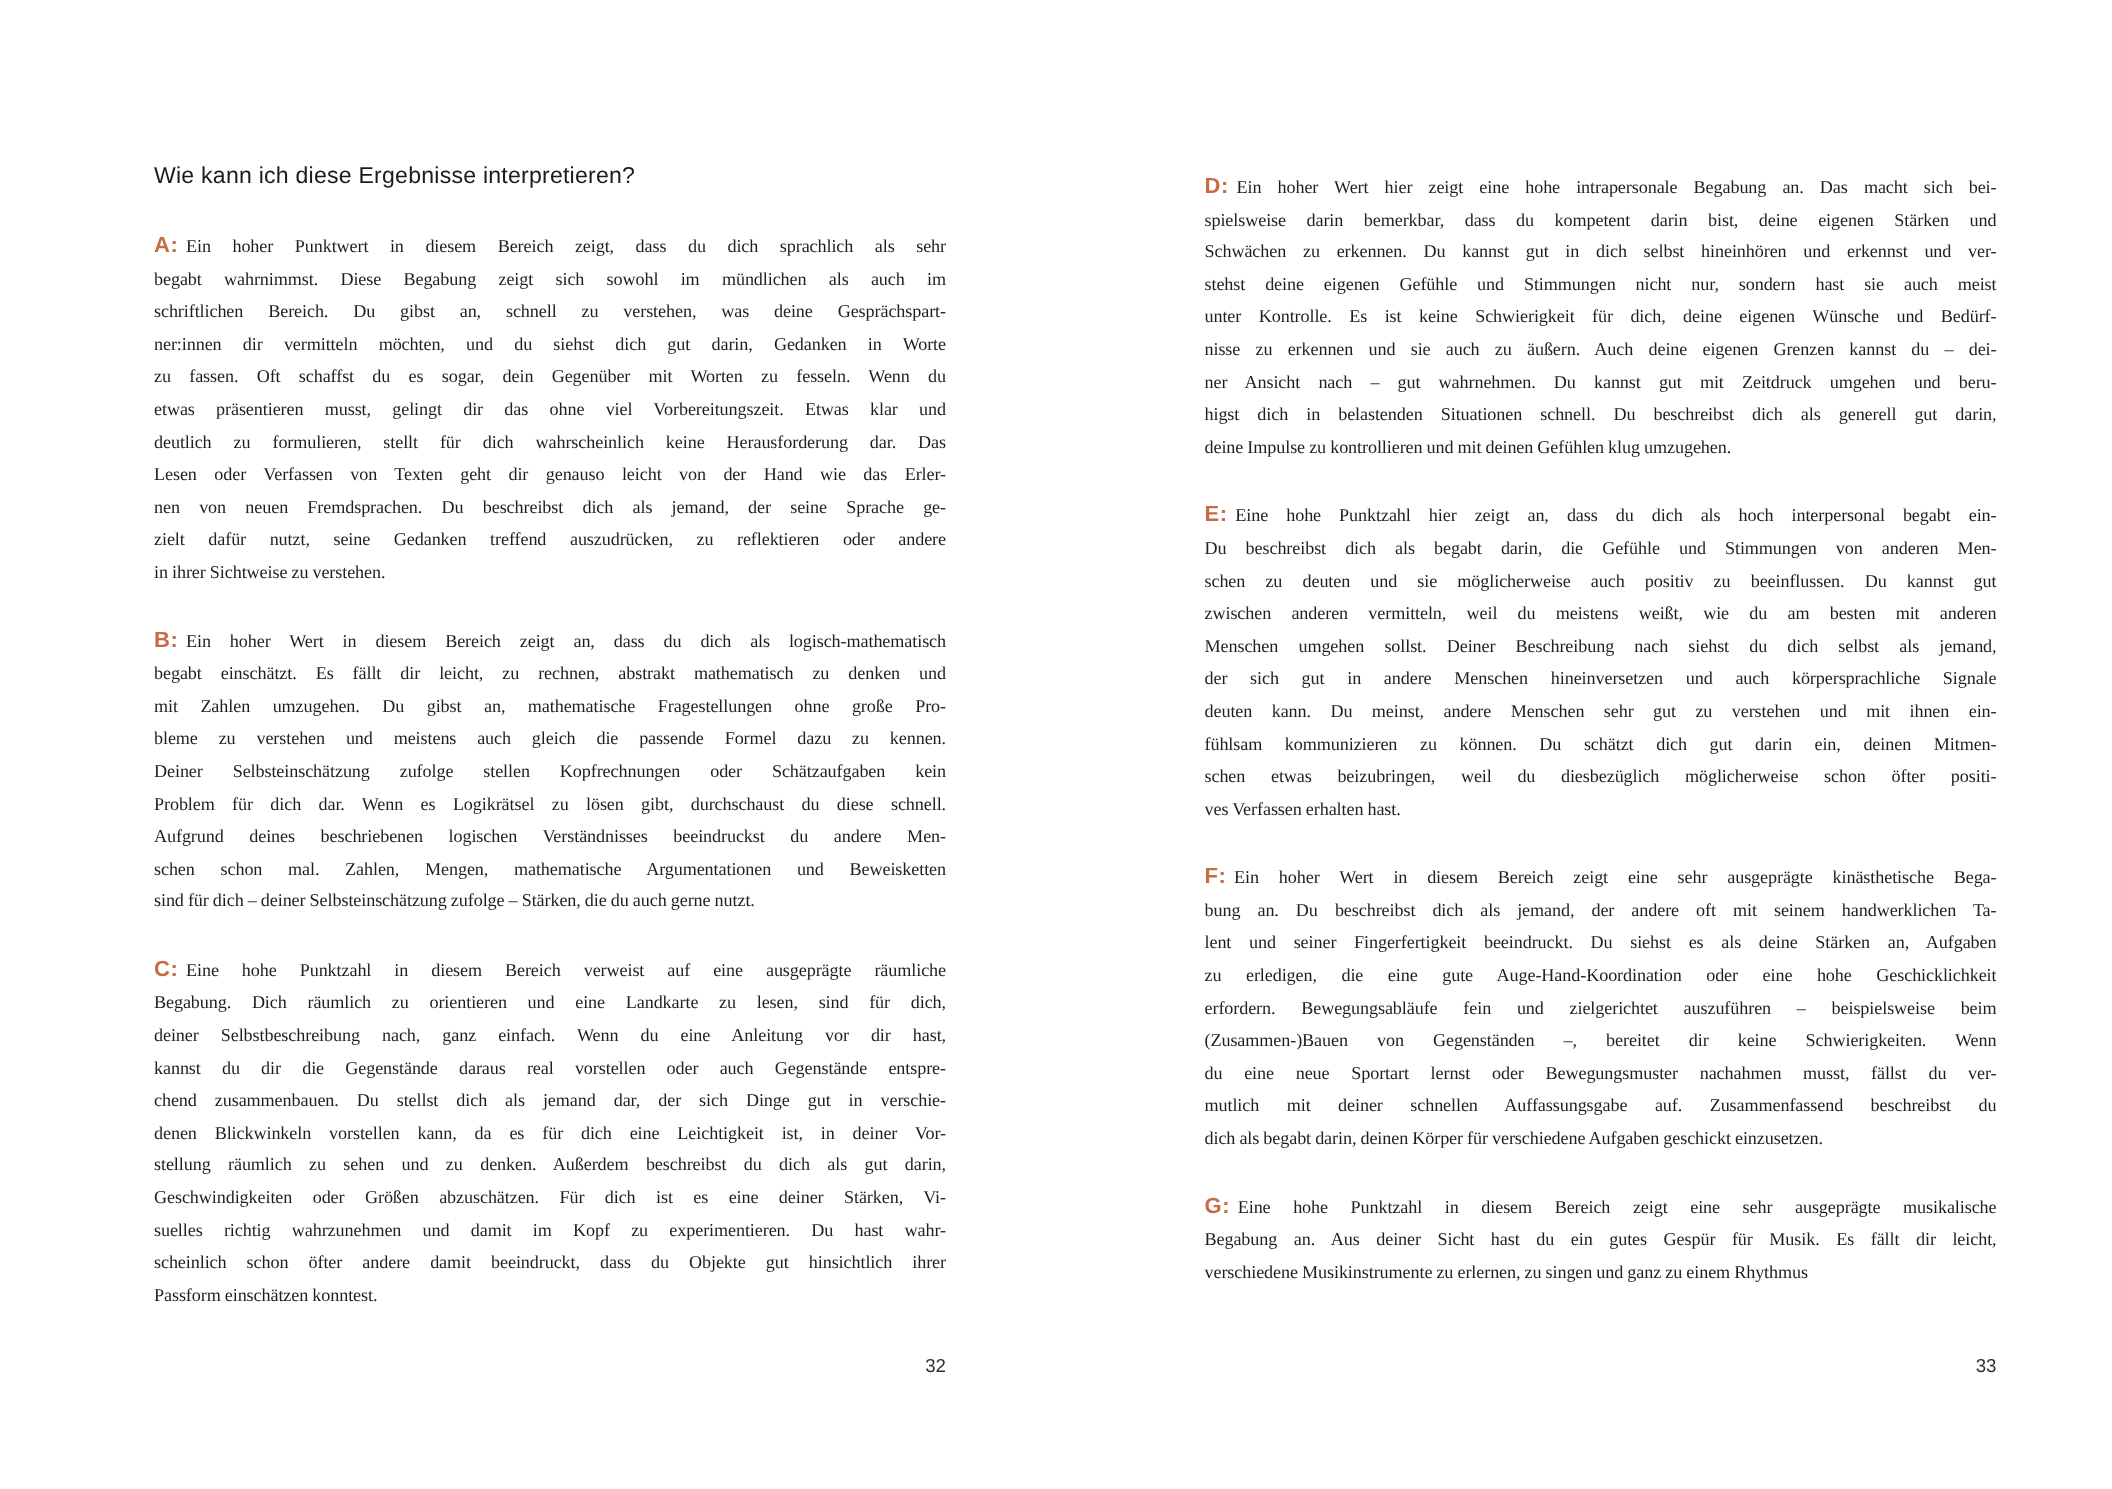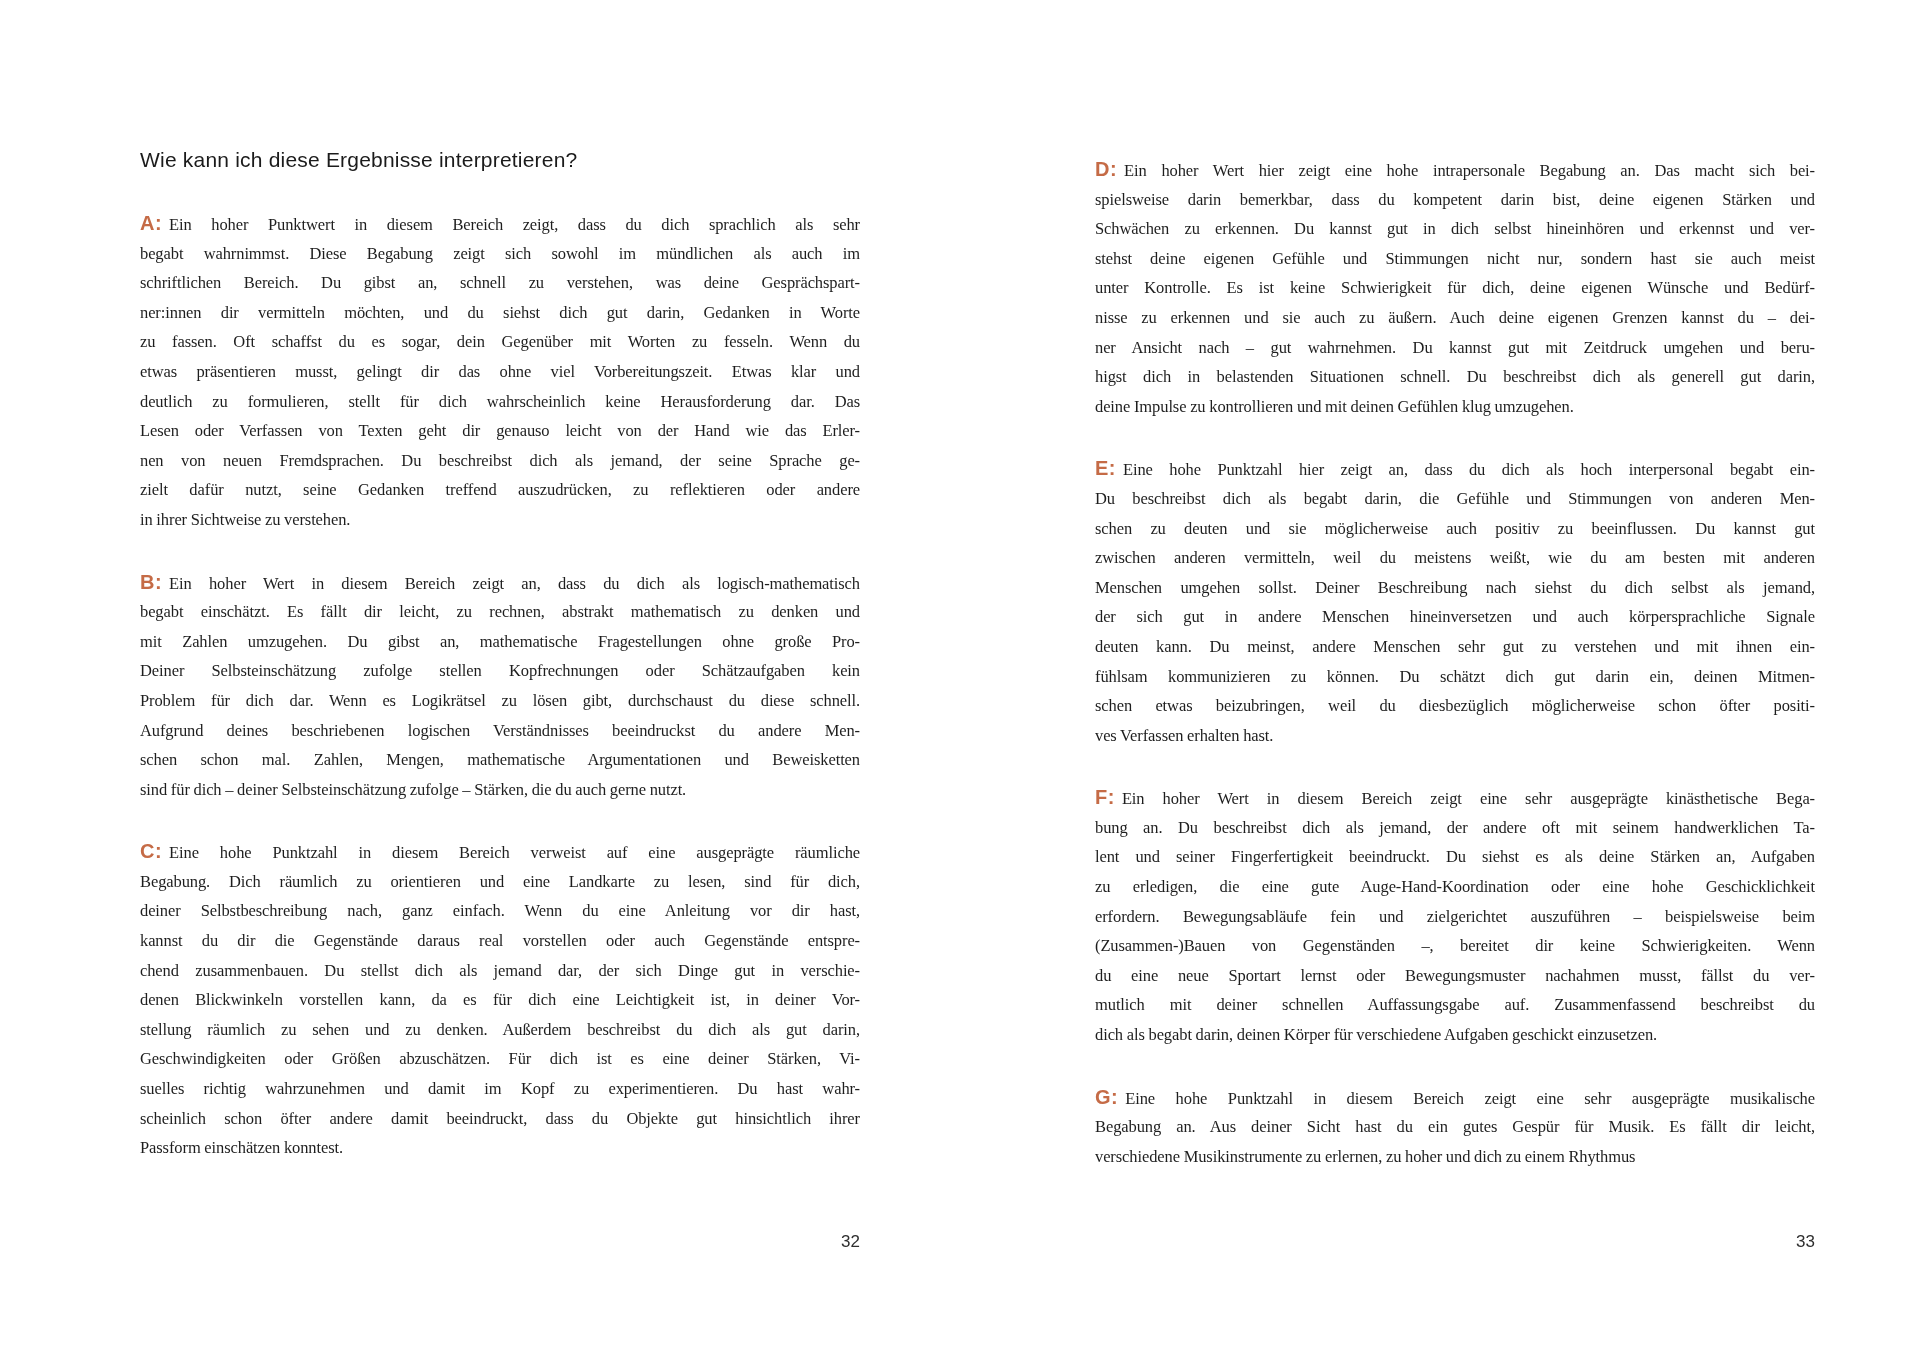--- a/index.html
+++ b/index.html
@@ -90,20 +90,21 @@
           <div class="line">deutlich zu formulieren, stellt für dich wahrscheinlich keine Herausforderung dar. Das</div>
           <div class="line">Lesen oder Verfassen von Texten geht dir genauso leicht von der Hand wie das Erler-</div>
           <div class="line">nen von neuen Fremdsprachen. Du beschreibst dich als jemand, der seine Sprache ge-</div>
           <div class="line">zielt dafür nutzt, seine Gedanken treffend auszudrücken, zu reflektieren oder andere</div>
           <div class="line last">in ihrer Sichtweise zu verstehen.</div>
         </div>
         <div class="para">
           <div class="line"><span class="para-label" style="color: rgb(197, 107, 70);">B:</span>Ein hoher Wert in diesem Bereich zeigt an, dass du dich als logisch-mathematisch</div>
           <div class="line">begabt einschätzt. Es fällt dir leicht, zu rechnen, abstrakt mathematisch zu denken und</div>
           <div class="line">mit Zahlen umzugehen. Du gibst an, mathematische Fragestellungen ohne große Pro-</div>
+          <div class="line">bleme zu verstehen und meistens auch gleich die passende Formel dazu zu kennen.</div>
           <div class="line">Deiner Selbsteinschätzung zufolge stellen Kopfrechnungen oder Schätzaufgaben kein</div>
           <div class="line">Problem für dich dar. Wenn es Logikrätsel zu lösen gibt, durchschaust du diese schnell.</div>
           <div class="line">Aufgrund deines beschriebenen logischen Verständnisses beeindruckst du andere Men-</div>
           <div class="line">schen schon mal. Zahlen, Mengen, mathematische Argumentationen und Beweisketten</div>
           <div class="line last">sind für dich – deiner Selbsteinschätzung zufolge – Stärken, die du auch gerne nutzt.</div>
         </div>
         <div class="para">
           <div class="line"><span class="para-label" style="color: rgb(197, 107, 70);">C:</span>Eine hohe Punktzahl in diesem Bereich verweist auf eine ausgeprägte räumliche</div>
           <div class="line">Begabung. Dich räumlich zu orientieren und eine Landkarte zu lesen, sind für dich,</div>
           <div class="line">deiner Selbstbeschreibung nach, ganz einfach. Wenn du eine Anleitung vor dir hast,</div>
@@ -152,19 +153,19 @@
           <div class="line">zu erledigen, die eine gute Auge-Hand-Koordination oder eine hohe Geschicklichkeit</div>
           <div class="line">erfordern. Bewegungsabläufe fein und zielgerichtet auszuführen – beispielsweise beim</div>
           <div class="line">(Zusammen-)Bauen von Gegenständen –, bereitet dir keine Schwierigkeiten. Wenn</div>
           <div class="line">du eine neue Sportart lernst oder Bewegungsmuster nachahmen musst, fällst du ver-</div>
           <div class="line">mutlich mit deiner schnellen Auffassungsgabe auf. Zusammenfassend beschreibst du</div>
           <div class="line last">dich als begabt darin, deinen Körper für verschiedene Aufgaben geschickt einzusetzen.</div>
         </div>
         <div class="para">
           <div class="line"><span class="para-label" style="color: rgb(197, 107, 70);">G:</span>Eine hohe Punktzahl in diesem Bereich zeigt eine sehr ausgeprägte musikalische</div>
           <div class="line">Begabung an. Aus deiner Sicht hast du ein gutes Gespür für Musik. Es fällt dir leicht,</div>
-          <div class="line last">verschiedene Musikinstrumente zu erlernen, zu hoher und dich zu einem Rhythmus</div>
+          <div class="line last">verschiedene Musikinstrumente zu erlernen, zu singen und ganz zu einem Rhythmus</div>
         </div>
       </div>
     <div class="page-number">33</div>
   </section>
 
 </div>
 
 </body></html>

